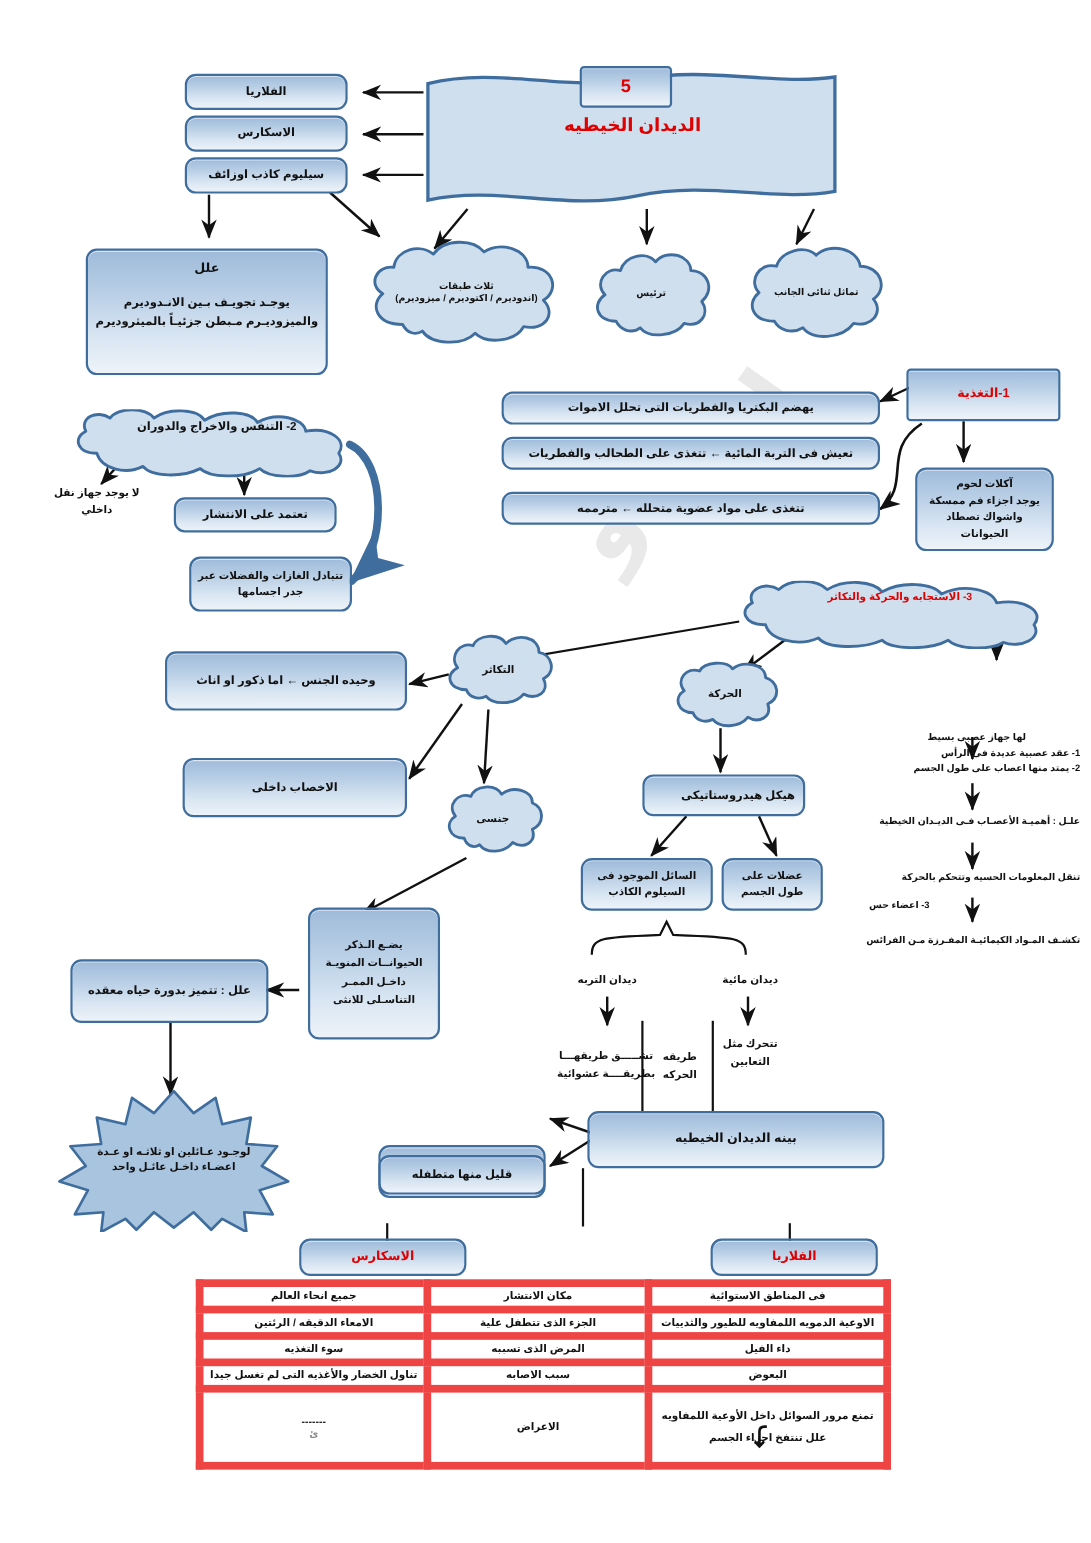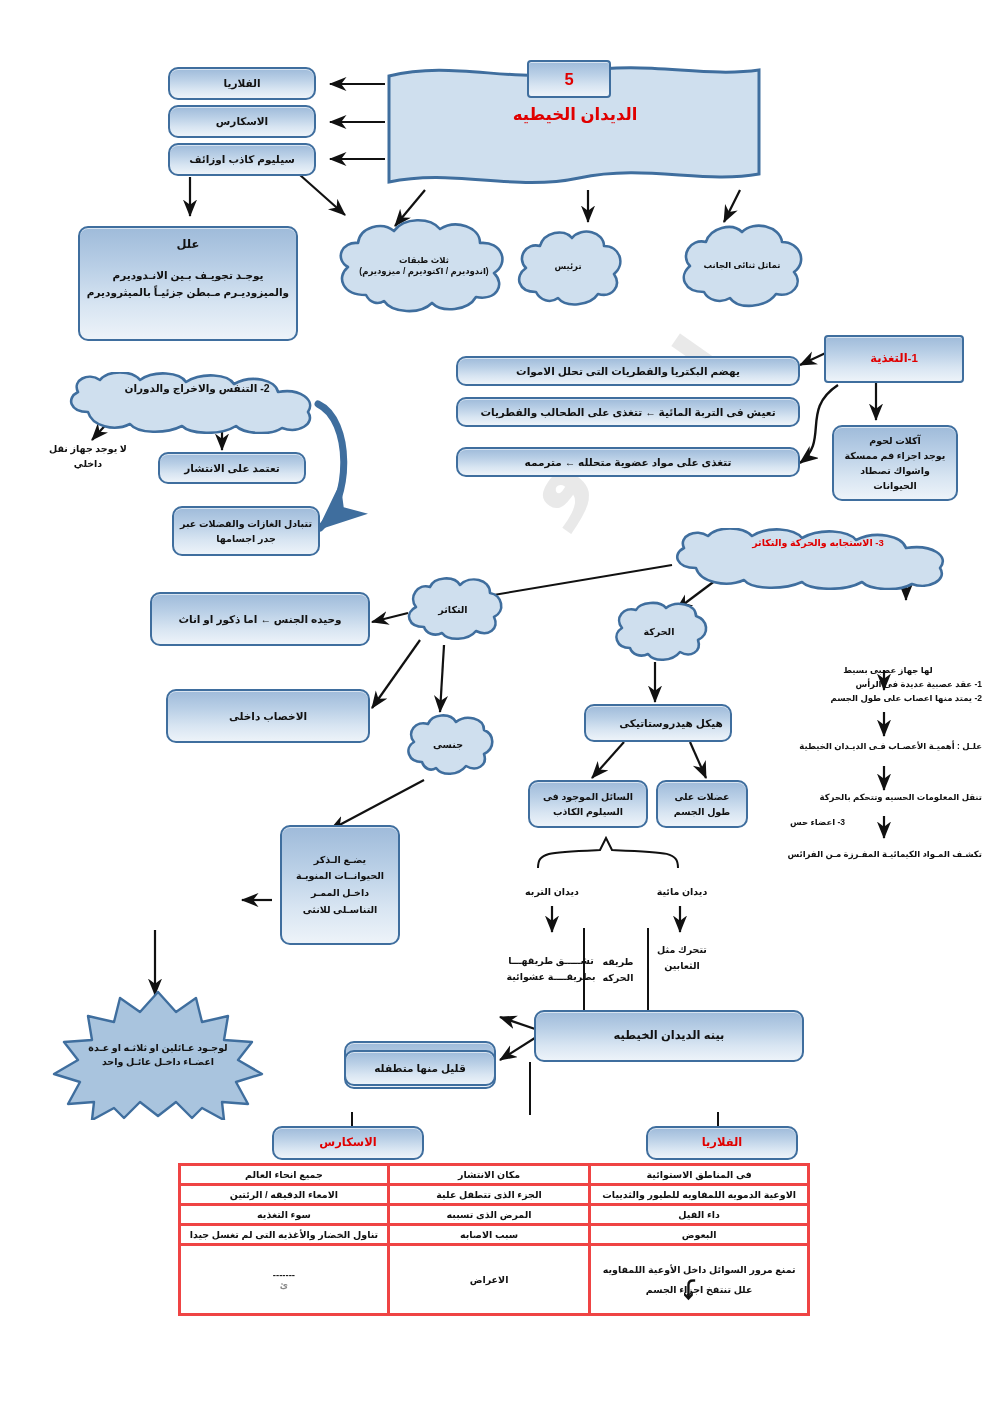--- a/index.html
+++ b/index.html
@@ -39,21 +39,21 @@
   .star .stext{position:absolute;inset:0;display:flex;align-items:center;
     justify-content:center;text-align:center;font-weight:bold;direction:rtl;
     padding:0 16%;box-sizing:border-box;line-height:1.5;font-size:9.5px;}
 
   svg.lay{position:absolute;left:0;top:0;width:992px;height:1403px;
           pointer-events:none;overflow:visible;}
 
   
   #tbl{position:absolute;left:178px;top:1163px;width:632px;border-collapse:collapse;
        direction:rtl;}
-  #tbl td{border:3px solid #ef4444;text-align:center;font-weight:bold;
+  #tbl td{border:7px solid #ef4444;text-align:center;font-weight:bold;
           font-size:9.5px;padding:3px 4px;vertical-align:middle;}
   #tbl td.c0{width:210px;} #tbl td.c1{width:202px;} #tbl td.c2{width:220px;}
 
   .wm{position:absolute;color:#e9e9e9;font-size:86px;font-weight:bold;
       transform:rotate(-55deg);user-select:none;letter-spacing:2px;}
 </style>
 </head>
 <body>
 
 <div id="stage">
@@ -164,21 +164,21 @@
     <svg viewBox="0 0 196 102">
       <path d="M40,80 C16,80 10,62 22,52 C8,44 16,26 32,28 C34,12 56,6 68,16
                C78,2 104,2 114,14 C130,4 154,12 154,28 C176,26 184,48 168,58
                C180,70 170,86 150,82 C142,96 116,98 106,88 C94,100 66,98 58,86
                C52,90 44,88 40,80 Z" fill="#cfdfee" stroke="#3f6e9e" stroke-width="2.6" stroke-linejoin="round"></path>
     </svg>
     <div class="ctext fs8" style="white-space:pre-line;">ثلاث طبقات
 (اندوديرم / اكتوديرم / ميزوديرم)</div>
   </div>
 
-  <div class="cloud" style="left:508px;top:222px;width:120px;height:90px;">
+  <div class="cloud" style="left:532px;top:222px;width:120px;height:90px;">
     <svg viewBox="0 0 120 90">
       <path d="M28,70 C10,70 6,54 18,46 C8,36 18,20 32,24 C36,10 56,6 64,16
                C74,4 96,10 96,24 C112,24 118,42 106,52 C114,64 104,76 90,72
                C82,84 58,86 50,76 C42,82 32,78 28,70 Z" fill="#cfdfee" stroke="#3f6e9e" stroke-width="2.6" stroke-linejoin="round"></path>
     </svg>
     <div class="ctext fs8">ترئيس</div>
   </div>
 
   <div class="cloud" style="left:672px;top:218px;width:140px;height:96px;">
     <svg viewBox="0 0 140 96">
@@ -282,20 +282,23 @@
   <div class="cloud" style="left:400px;top:712px;width:96px;height:66px;">
     <svg viewBox="0 0 96 66">
       <path d="M22,50 C8,50 4,36 14,30 C6,20 16,8 28,12 C32,2 50,0 56,10
                C66,2 84,6 84,18 C94,22 96,36 84,42 C88,54 76,60 66,54
                C58,64 42,64 36,56 C30,60 24,56 22,50 Z" fill="#cfdfee" stroke="#3f6e9e" stroke-width="2.6" stroke-linejoin="round"></path>
     </svg>
     <div class="ctext fs9">جنسى</div>
   </div>
   <div class="node rbox fs9" style="left:280px;top:825px;width:120px;height:120px;line-height:1.75;">
     <span>يضـع الـذكر الحيوانــات المنويـة داخـل الممـر التناسـلى للانثى</span>
+  </div>
+  <div class="node rbox fs10" style="left:64px;top:872px;width:180px;height:58px;">
+    <span>علل : تتميز بدورة حياه معقده</span>
   </div>
 
   <div class="star" style="left:52px;top:990px;width:212px;height:130px;">
     <svg viewBox="0 0 212 130">
       <polygon points="106,2 124,22 144,8 150,32 176,26 172,50 200,52 186,70 210,84
                        184,92 196,114 170,112 172,130 150,118 140,128 124,112 106,126
                        88,112 72,128 62,118 40,130 42,112 16,114 28,92 2,84 26,70
                        12,52 40,50 36,26 62,32 68,8 88,22" fill="#a9c4de" stroke="#3f6e9e" stroke-width="2.4" stroke-linejoin="round"></polygon>
     </svg>
     <div class="stext">لوجـود عـائلين او ثلاثـه او عـدة اعضـاء داخـل عائـل واحد</div>

